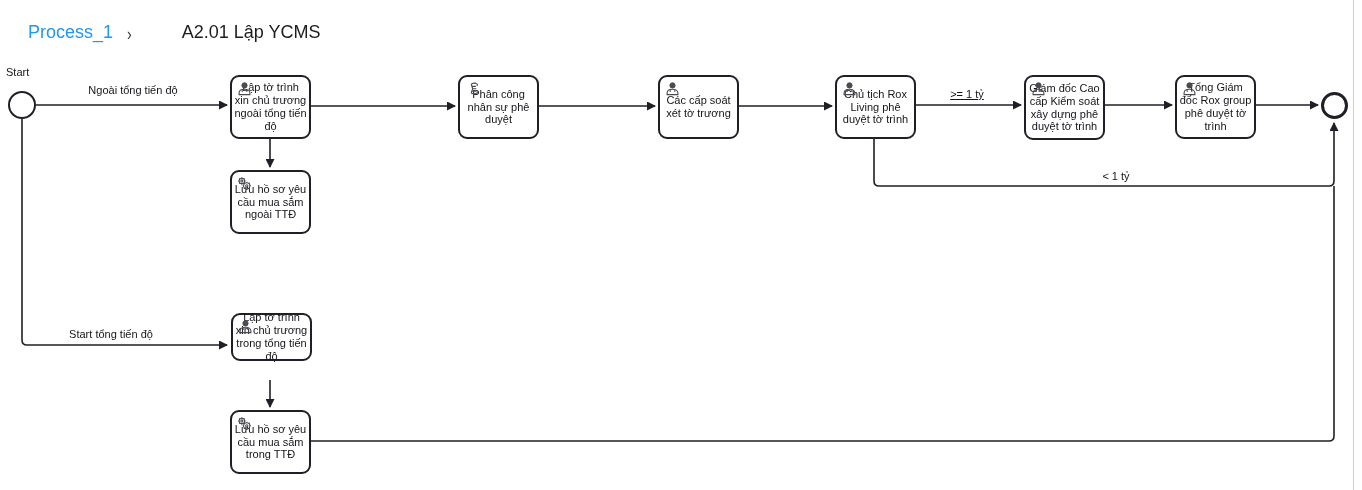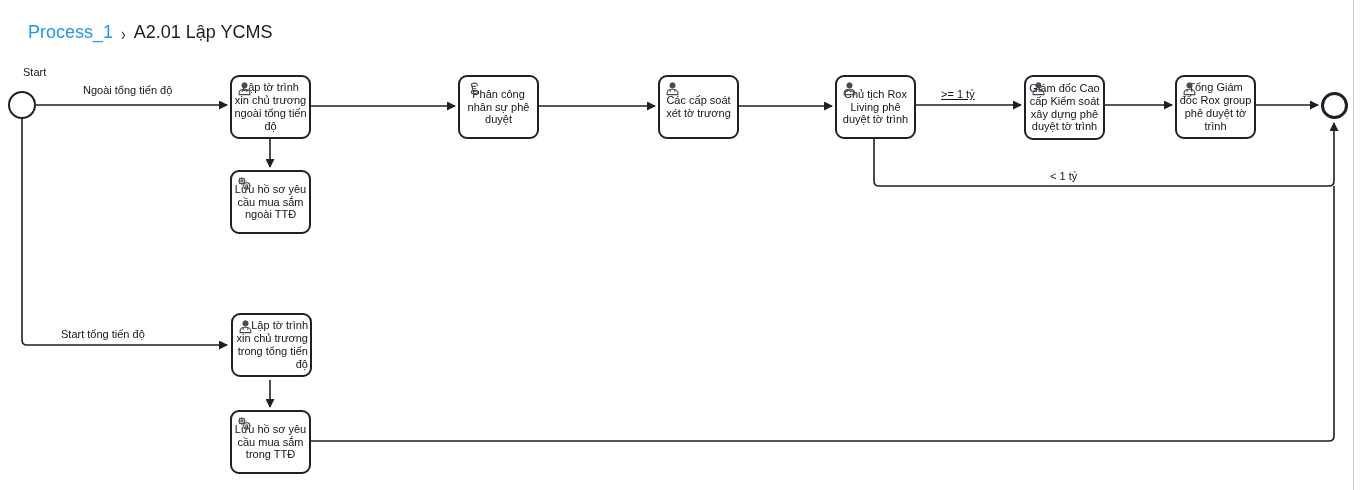--- a/index.html
+++ b/index.html
@@ -1,33 +1,33 @@
 <!DOCTYPE html>
 <html><head>
 <meta charset="utf-8">
 <style>
   * { margin: 0; padding: 0; box-sizing: border-box; }
   html, body { background: #ffffff; font-family: "Liberation Sans", sans-serif; }
   .screen { position: relative; width: 1362px; height: 490px; background: #fff; overflow: hidden; }
 
   
-  .breadcrumb { position: absolute; left: 28px; top: 22px; display: flex; align-items: center; gap: 8px; font-size: 18px; }
+  .breadcrumb { position: absolute; left: 28px; top: 22px; display: flex; align-items: center; gap: 14px; font-size: 18px; }
   .crumb-link { color: #2196f3; cursor: pointer; text-decoration: none; }
   .crumb-sep { color: #3b3b40; font-size: 14px; transform: scaleY(1.3); }
-  .crumb-current { color: #1c1c21; }
+  .crumb-current { color: #1c1c21; margin-left: 36px; }
 
   
   .task { position: absolute; border: 2px solid #1f1f27; border-radius: 9px; background: #fff;
           display: flex; align-items: center; justify-content: center; text-align: center;
           font-size: 11px; line-height: 1.18; color: #15151a; padding: 3px 2px; cursor: pointer; }
   .task .icon { position: absolute; left: 4px; top: 4px; width: 17px; height: 16px; }
   .event { position: absolute; border-radius: 50%; background: #fff; cursor: pointer; }
   .event.start { left: 8px;  top: 91px; width: 28px; height: 28px; border: 2px solid #1f1f27; }
   .event.end   { left: 1321px; top: 92px; width: 27px; height: 27px; border: 3px solid #1f1f27; }
-  .edge-label { position: absolute; font-size: 11px; color: #15151a; text-align: left; cursor: pointer; }
+  .edge-label { position: absolute; font-size: 11px; color: #15151a; text-align: center; cursor: pointer; }
   .flows { position: absolute; left: 0; top: 0; width: 1362px; height: 490px; }
   .flow { stroke: #1f1f27; stroke-width: 1.6; fill: none; cursor: pointer; }
   .panel-edge { position: absolute; left: 1353px; top: 0; width: 1px; height: 490px; background: #cfcfcf; }
 </style>
 </head>
 <body>
 
 <div class="screen">
 
   <div class="breadcrumb">
@@ -51,26 +51,26 @@
     <path class="flow" marker-end="url(#arr)" d="M1105,105 L1172,105"></path>
     <path class="flow" marker-end="url(#arr)" d="M1256,105 L1318,105"></path>
     <path class="flow" marker-end="url(#arr)" d="M874,139 L874,181 Q874,186 879,186 L1329,186 Q1334,186 1334,181 L1334,123"></path>
     <path class="flow" marker-end="url(#arr)" d="M22,119 L22,340 Q22,345 27,345 L227,345"></path>
     <path class="flow" marker-end="url(#arr)" d="M270,380 L270,407"></path>
     <path class="flow" d="M311,441 L1329,441 Q1334,441 1334,436 L1334,186"></path>
   </svg>
 
   <div class="event start"></div>
   <div class="event end"></div>
-  <div class="edge-label" style="left:6px; top:66px; width:34px; text-align:left;margin-left:17px;">Start</div>
+  <div class="edge-label" style="left:6px; top:66px; width:34px; text-align:left;">Start</div>
 
   <div class="edge-label" style="left:83px; top:84px; width:100px;">Ngoài tổng tiến độ</div>
   <div class="edge-label" style="left:61px; top:328px; width:100px;">Start tổng tiến độ</div>
   <div class="edge-label" style="left:941px; top:88px; width:52px;text-decoration:underline;">&gt;= 1 tỷ</div>
-  <div class="edge-label" style="left:1050px; top:170px; width:52px;">&lt; 1 tỷ</div>
+  <div class="edge-label" style="left:1090px; top:170px; width:52px;">&lt; 1 tỷ</div>
 
   <div class="task" style="left:230px; top:75px; width:81px; height:64px;">
     <svg class="icon" viewBox="0 0 16 16">
       <circle cx="8" cy="4.4" r="2.6" fill="#4a4a52" stroke="#4a4a52" stroke-width="1"></circle>
       <path d="M2.6,13.6 v-1.6 c0,-2.7 2.5,-3.7 5.4,-3.7 s5.4,1 5.4,3.7 v1.6 z" fill="none" stroke="#4a4a52" stroke-width="1.1"></path>
       <path d="M5.7,8.6 v2.4 M10.3,8.6 v2.4" fill="none" stroke="#4a4a52" stroke-width="1"></path>
     </svg>
     <span>Lập tờ trình xin chủ trương ngoài tổng tiến độ</span>
   </div>
 
@@ -128,21 +128,21 @@
 
   <div class="task" style="left:1175px; top:75px; width:81px; height:64px;">
     <svg class="icon" viewBox="0 0 16 16">
       <circle cx="8" cy="4.4" r="2.6" fill="#4a4a52" stroke="#4a4a52" stroke-width="1"></circle>
       <path d="M2.6,13.6 v-1.6 c0,-2.7 2.5,-3.7 5.4,-3.7 s5.4,1 5.4,3.7 v1.6 z" fill="none" stroke="#4a4a52" stroke-width="1.1"></path>
       <path d="M5.7,8.6 v2.4 M10.3,8.6 v2.4" fill="none" stroke="#4a4a52" stroke-width="1"></path>
     </svg>
     <span>Tổng Giám đốc Rox group phê duyệt tờ trình</span>
   </div>
 
-  <div class="task" style="left:231px; top:313px; width:81px; height:64px;text-align:right;">
+  <div class="task" style="left:231px; top:313px; width:81px; height:48px;">
     <svg class="icon" viewBox="0 0 16 16">
       <circle cx="8" cy="4.4" r="2.6" fill="#4a4a52" stroke="#4a4a52" stroke-width="1"></circle>
       <path d="M2.6,13.6 v-1.6 c0,-2.7 2.5,-3.7 5.4,-3.7 s5.4,1 5.4,3.7 v1.6 z" fill="none" stroke="#4a4a52" stroke-width="1.1"></path>
       <path d="M5.7,8.6 v2.4 M10.3,8.6 v2.4" fill="none" stroke="#4a4a52" stroke-width="1"></path>
     </svg>
     <span>Lập tờ trình xin chủ trương trong tổng tiến độ</span>
   </div>
 
   <div class="task" style="left:230px; top:410px; width:81px; height:64px;">
     <svg class="icon" viewBox="0 0 18 17">

